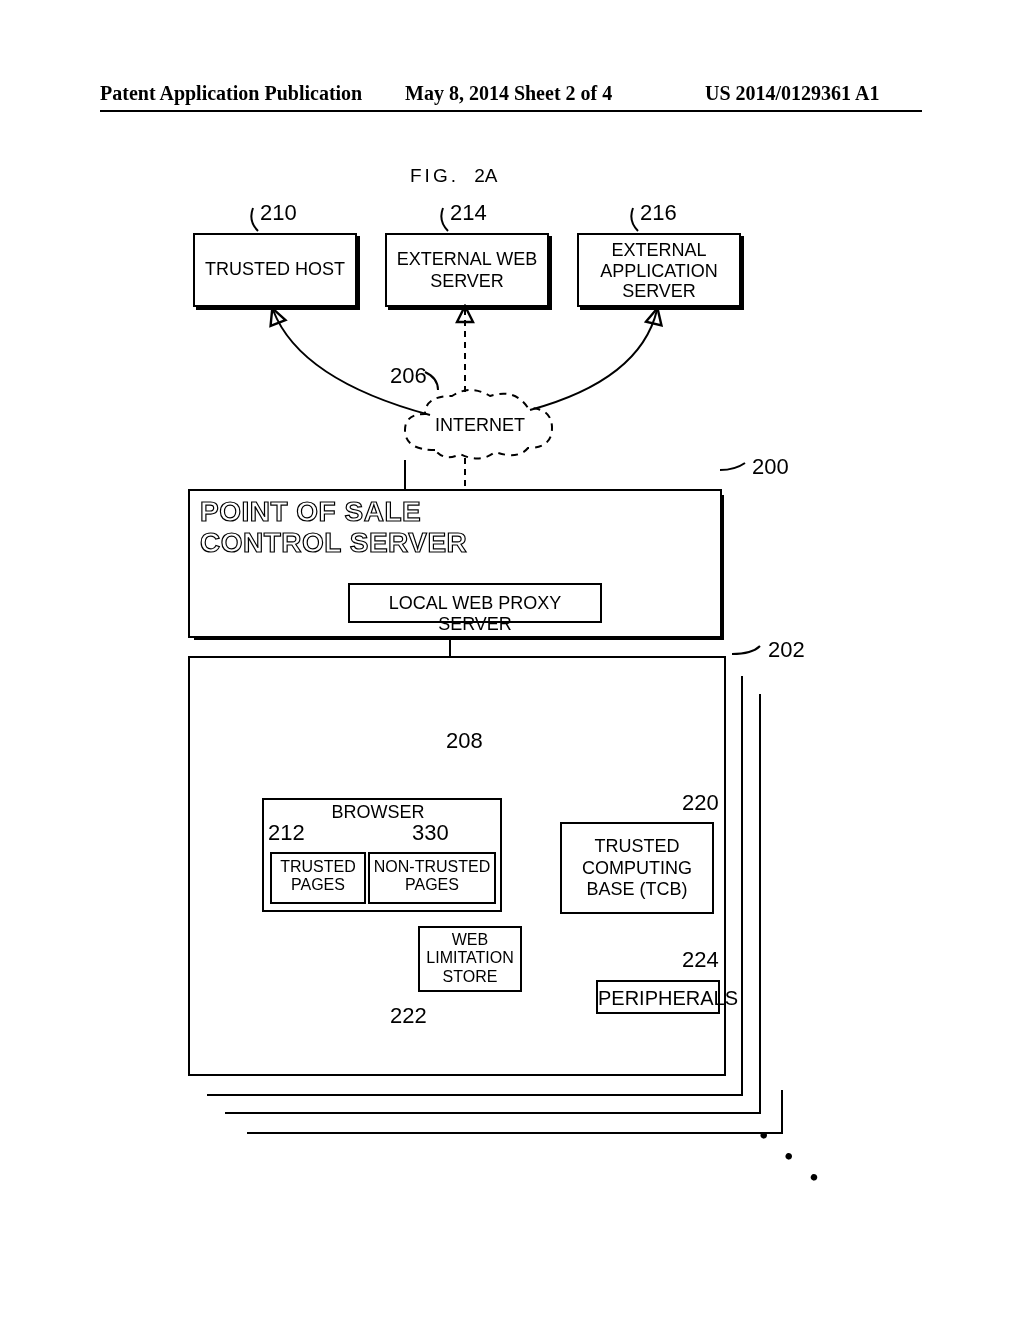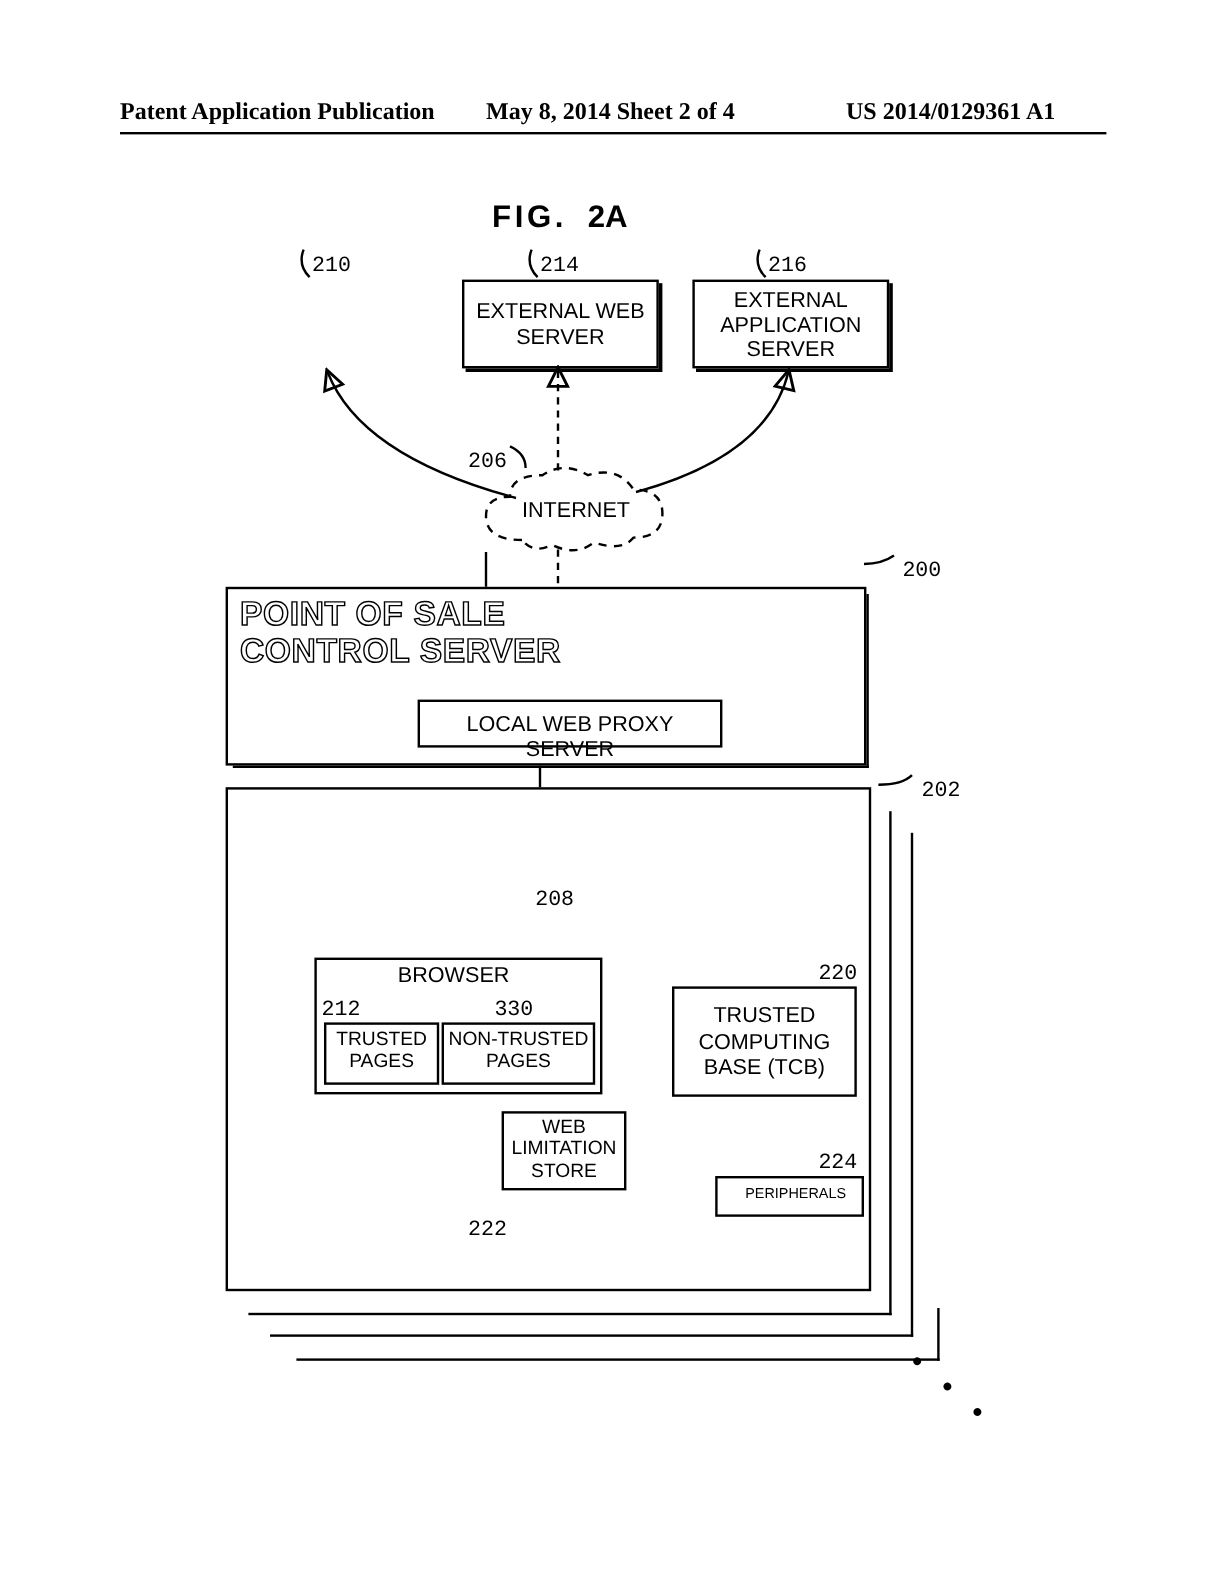--- a/index.html
+++ b/index.html
@@ -30,33 +30,32 @@
   }
   .label {
     position: absolute;
     font-family: Arial, Helvetica, sans-serif;
     font-size: 18px;
     text-align: center;
   }
   .fig-title {
     position: absolute;
     font-family: Arial, Helvetica, sans-serif;
-    font-size: 26px;
-    font-weight: bold;
+    font-size: 19px;
+    font-weight: normal;
   }
   .box {
     position: absolute;
     border: 2px solid #000;
     background: #fff;
   }
   .reflabel {
     position: absolute;
-    font-family: Liberation Mono, monospace;
-    font-size: 18px;
-    margin-top: 12px;
+    font-family: Liberation Sans, sans-serif;
+    font-size: 22px;
   }
   .outline-text {
     font-family: Arial, Helvetica, sans-serif;
     font-weight: 900;
     -webkit-text-stroke: 1.2px #000;
     color: #fff;
     letter-spacing: 0.5px;
   }
   svg { position: absolute; pointer-events: none; }
   .prefix { letter-spacing: 3px; }
@@ -68,20 +67,23 @@
 <div class="hdr" style="left:100px">Patent Application Publication</div>
 <div class="hdr" style="left:405px">May 8, 2014  Sheet 2 of 4</div>
 <div class="hdr" style="left:705px">US 2014/0129361 A1</div>
 <div class="hrule"></div>
 
 <div class="fig-title" style="left:410px; top:165px">
   <span class="prefix">FIG.</span>
   <span style="margin-left:10px">2A</span>
 </div>
 
+<div class="box" style="left:193px; top:233px; width:160px; height:70px; box-shadow:3px 3px 0 #000">
+  <div class="label" style="left:0; width:160px; top:24px">TRUSTED HOST</div>
+</div>
 <div class="box" style="left:385px; top:233px; width:160px; height:70px; box-shadow:3px 3px 0 #000">
   <div class="label" style="left:0; width:160px; top:14px; white-space:pre-line; line-height:1.2">EXTERNAL WEB
 SERVER</div>
 </div>
 <div class="box" style="left:577px; top:233px; width:160px; height:70px; box-shadow:3px 3px 0 #000">
   <div class="label" style="left:0; width:160px; top:5px; white-space:pre-line; line-height:1.15">EXTERNAL
 APPLICATION
 SERVER</div>
 </div>
 
@@ -202,19 +204,19 @@
 </div>
 
 <div class="box" style="left:418px; top:926px; width:100px; height:62px">
   <div class="label" style="left:0; width:100px; top:3px; font-size:16px; line-height:1.15; white-space:pre-line">WEB
 LIMITATION
 STORE</div>
 </div>
 <div class="reflabel" style="left:390px; top:1003px">222</div>
 
 <div class="box" style="left:596px; top:980px; width:120px; height:30px">
-  <div class="label" style="left:0; width:130px; top:5px; font-size:12px">PERIPHERALS</div>
+  <div class="label" style="left:0; width:130px; top:5px; font-size:20px">PERIPHERALS</div>
 </div>
 <div class="reflabel" style="left:682px; top:947px">224</div>
 
 <div style="position:absolute; left:770px; top:1120px; font-size:28px; letter-spacing:8px; transform:rotate(40deg); transform-origin:left top">•  •  •</div>
 
 </div>
 
 </body></html>

